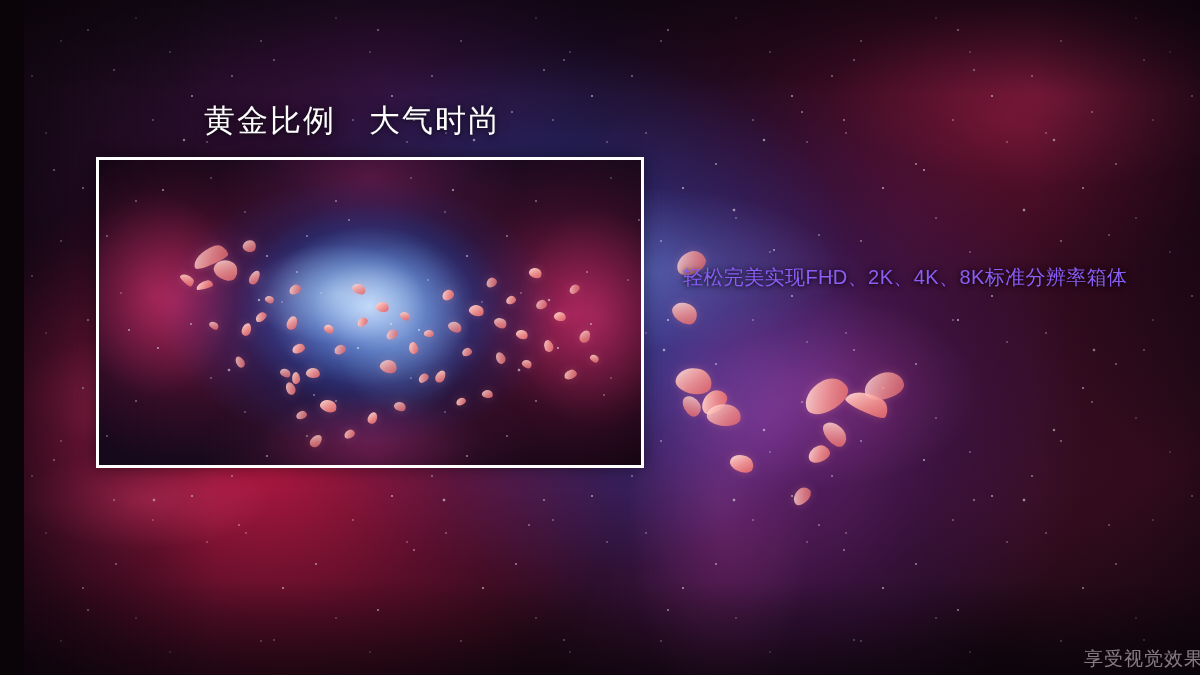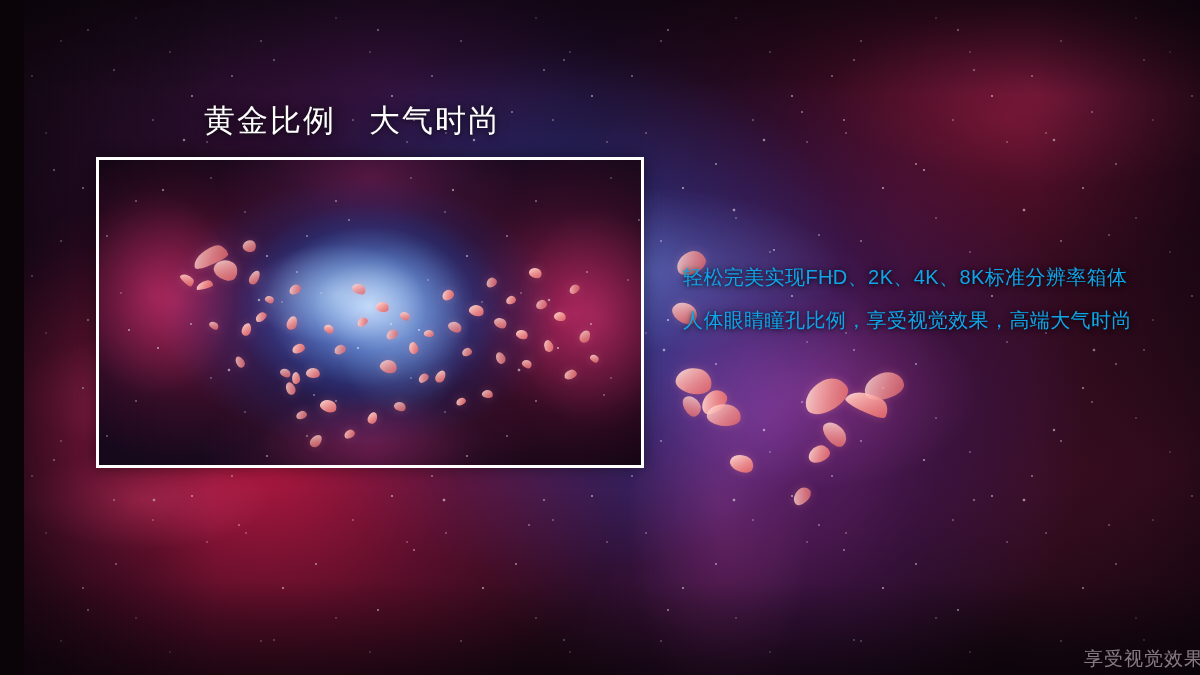--- a/index.html
+++ b/index.html
@@ -121,21 +121,21 @@
   }
 
   
   #title {
     position:absolute; left:180px; top:100px;
     font-size:31px; color:#ffffff; letter-spacing:2px; white-space:pre;
     text-shadow:0 1px 5px rgba(0,0,0,.62), 0 0 14px rgba(0,0,0,.40);
   }
   #body-text { position:absolute; left:659px; top:256px; }
   #body-text .line {
-    font-size:20px; color:#0ea5e9; line-height:43px; white-space:nowrap;
+    font-size:20px; color:#8b5cf6; line-height:43px; white-space:nowrap;
     letter-spacing:.4px;
     text-shadow:0 1px 4px rgba(0,0,0,.72), 0 0 9px rgba(0,0,0,.48);
   }
   #watermark {
     position:absolute; left:1060px; top:646px;
     font-size:19px; color:rgba(228,214,222,0.56); letter-spacing:1px; white-space:nowrap;
   }
 </style>
 </head>
 <body>
@@ -228,18 +228,17 @@
         <div class="petal" style="left: 245px; top: 270px; width: 11px; height: 8px; transform: rotate(-22deg); opacity: 0.91;"></div>
         <div class="petal" style="left: 269px; top: 252px; width: 9px; height: 12px; transform: rotate(18deg); opacity: 0.95;"></div>
       </div>
     <div class="in-vig"></div>
   </div>
 
   <div id="title">黄金比例　大气时尚</div>
 
   <div id="body-text">
     <div class="line">轻松完美实现FHD、2K、4K、8K标准分辨率箱体</div>
-    <div class="line">人体眼睛瞳孔比例，享受视觉效果，高端大气时尚</div>
   </div>
 
   <div id="watermark">享受视觉效果</div>
 
 </div>
 
 </body></html>

